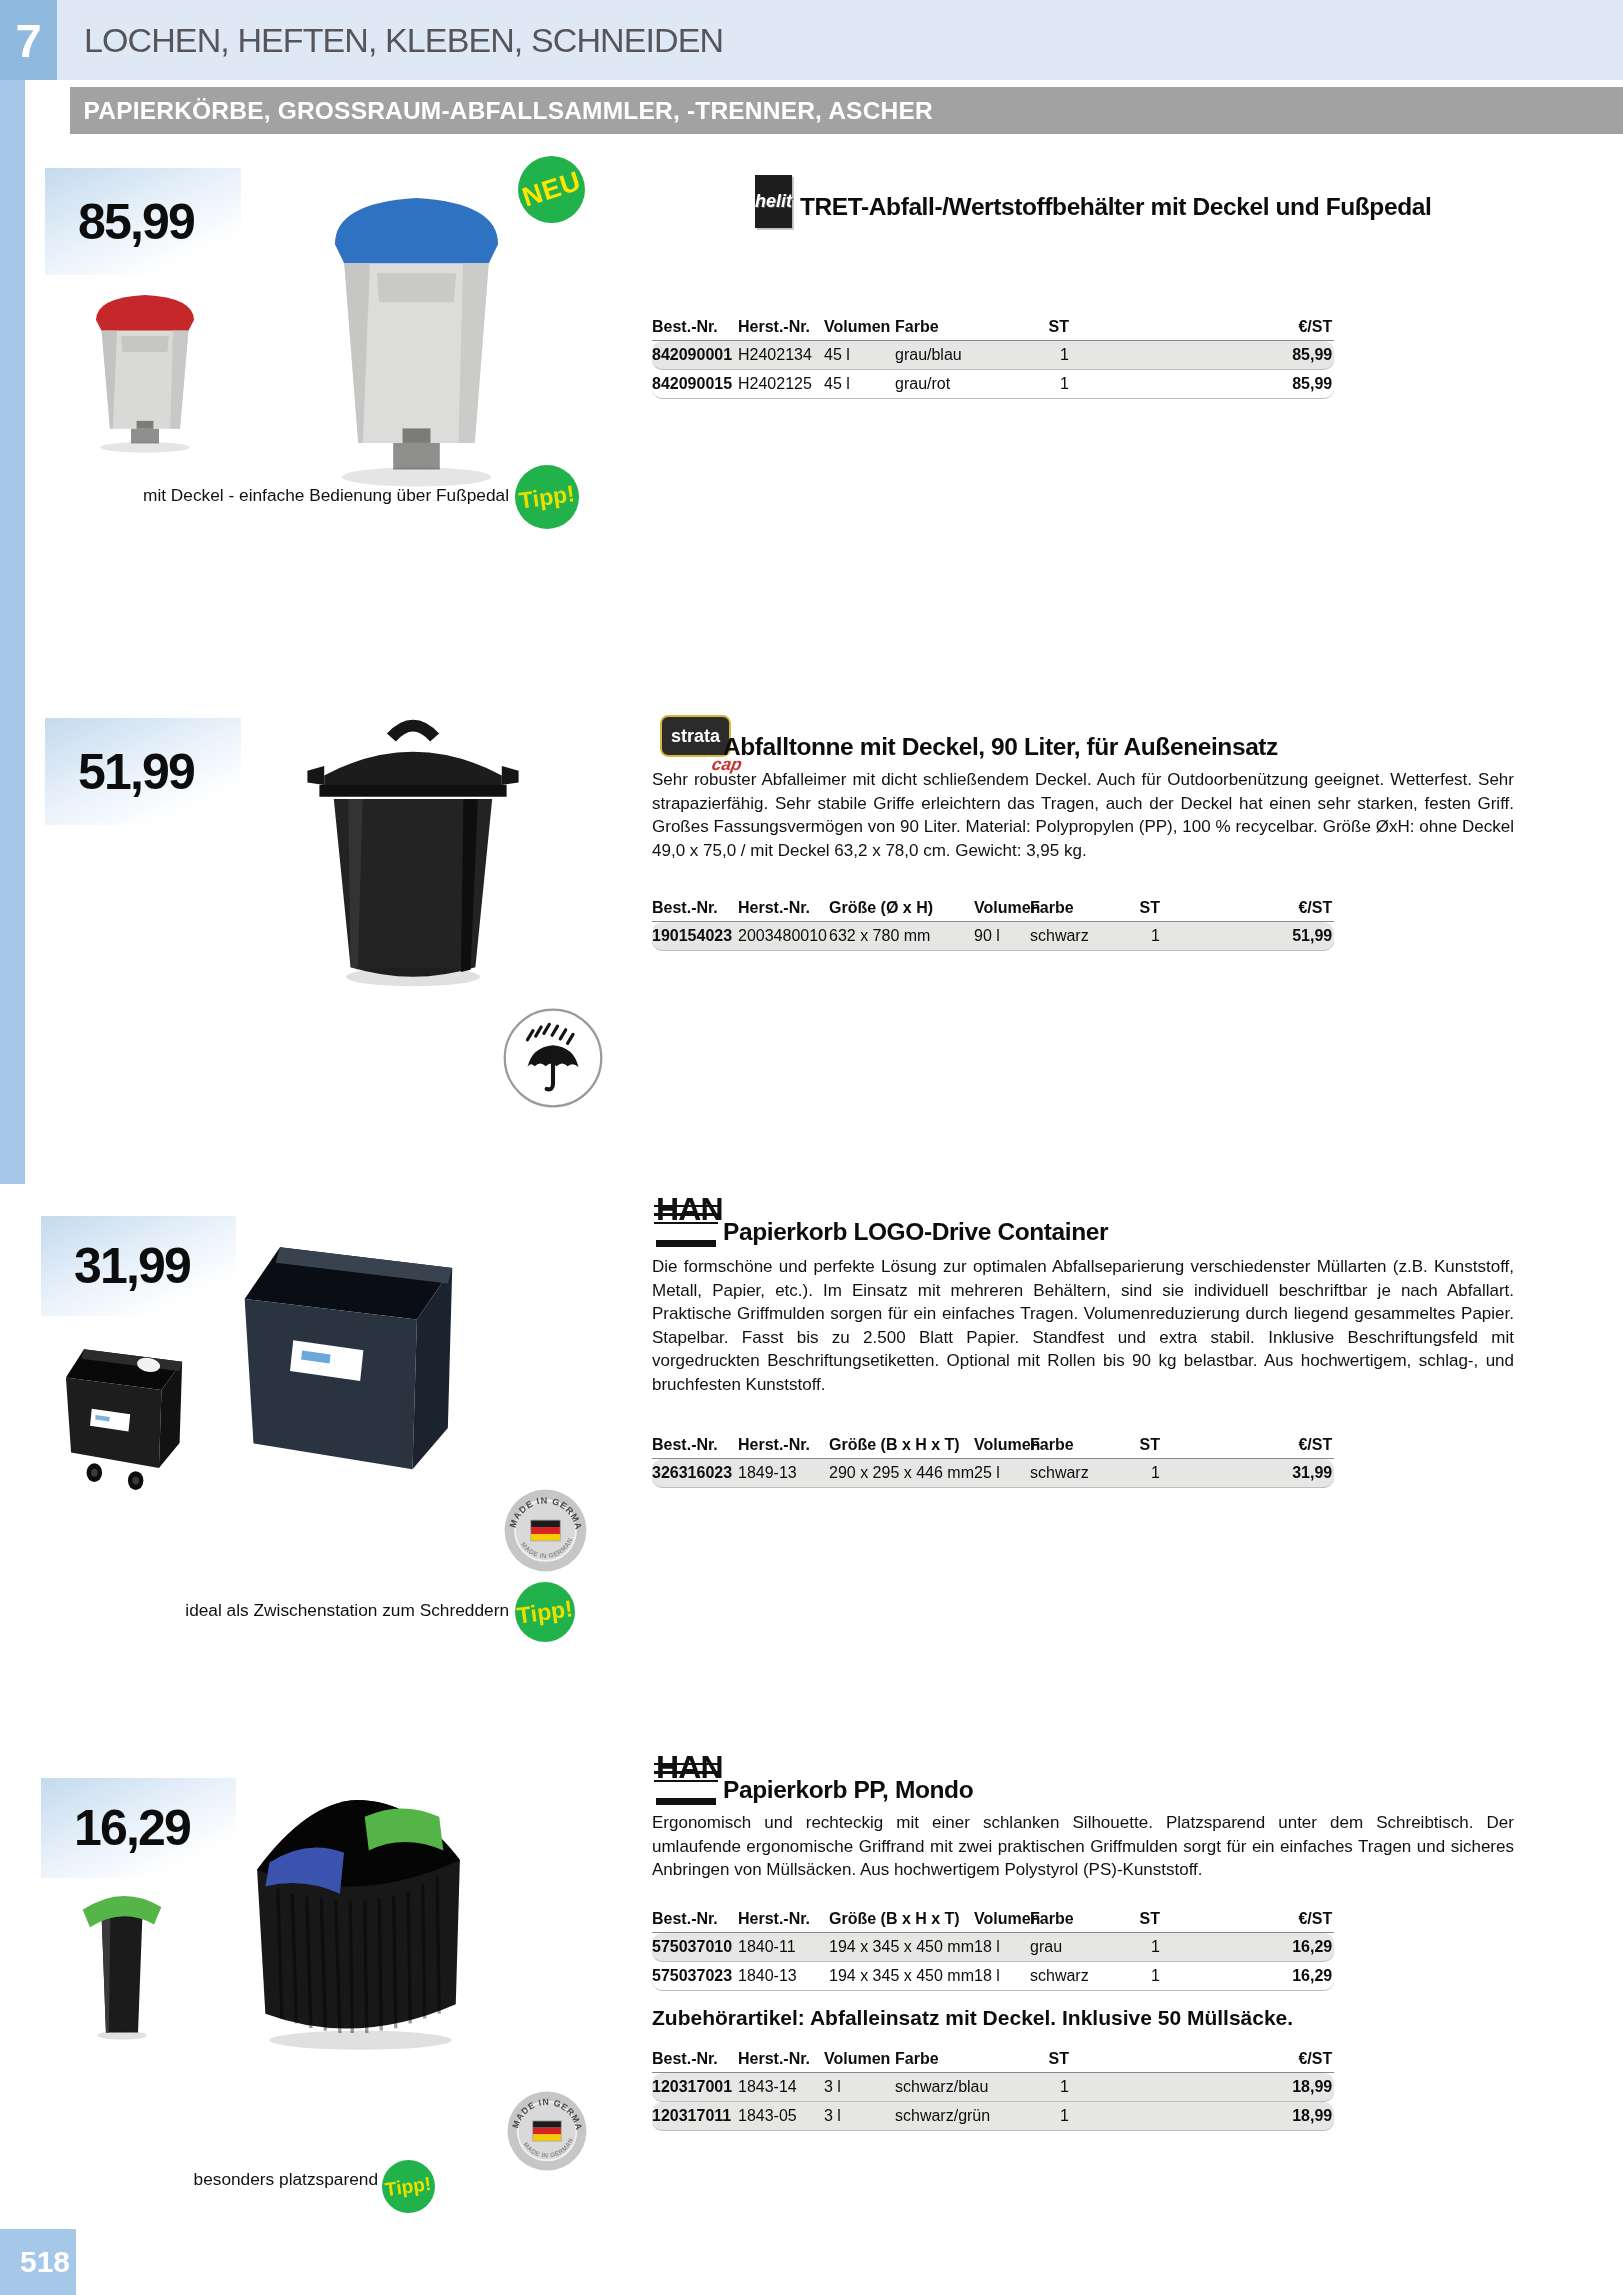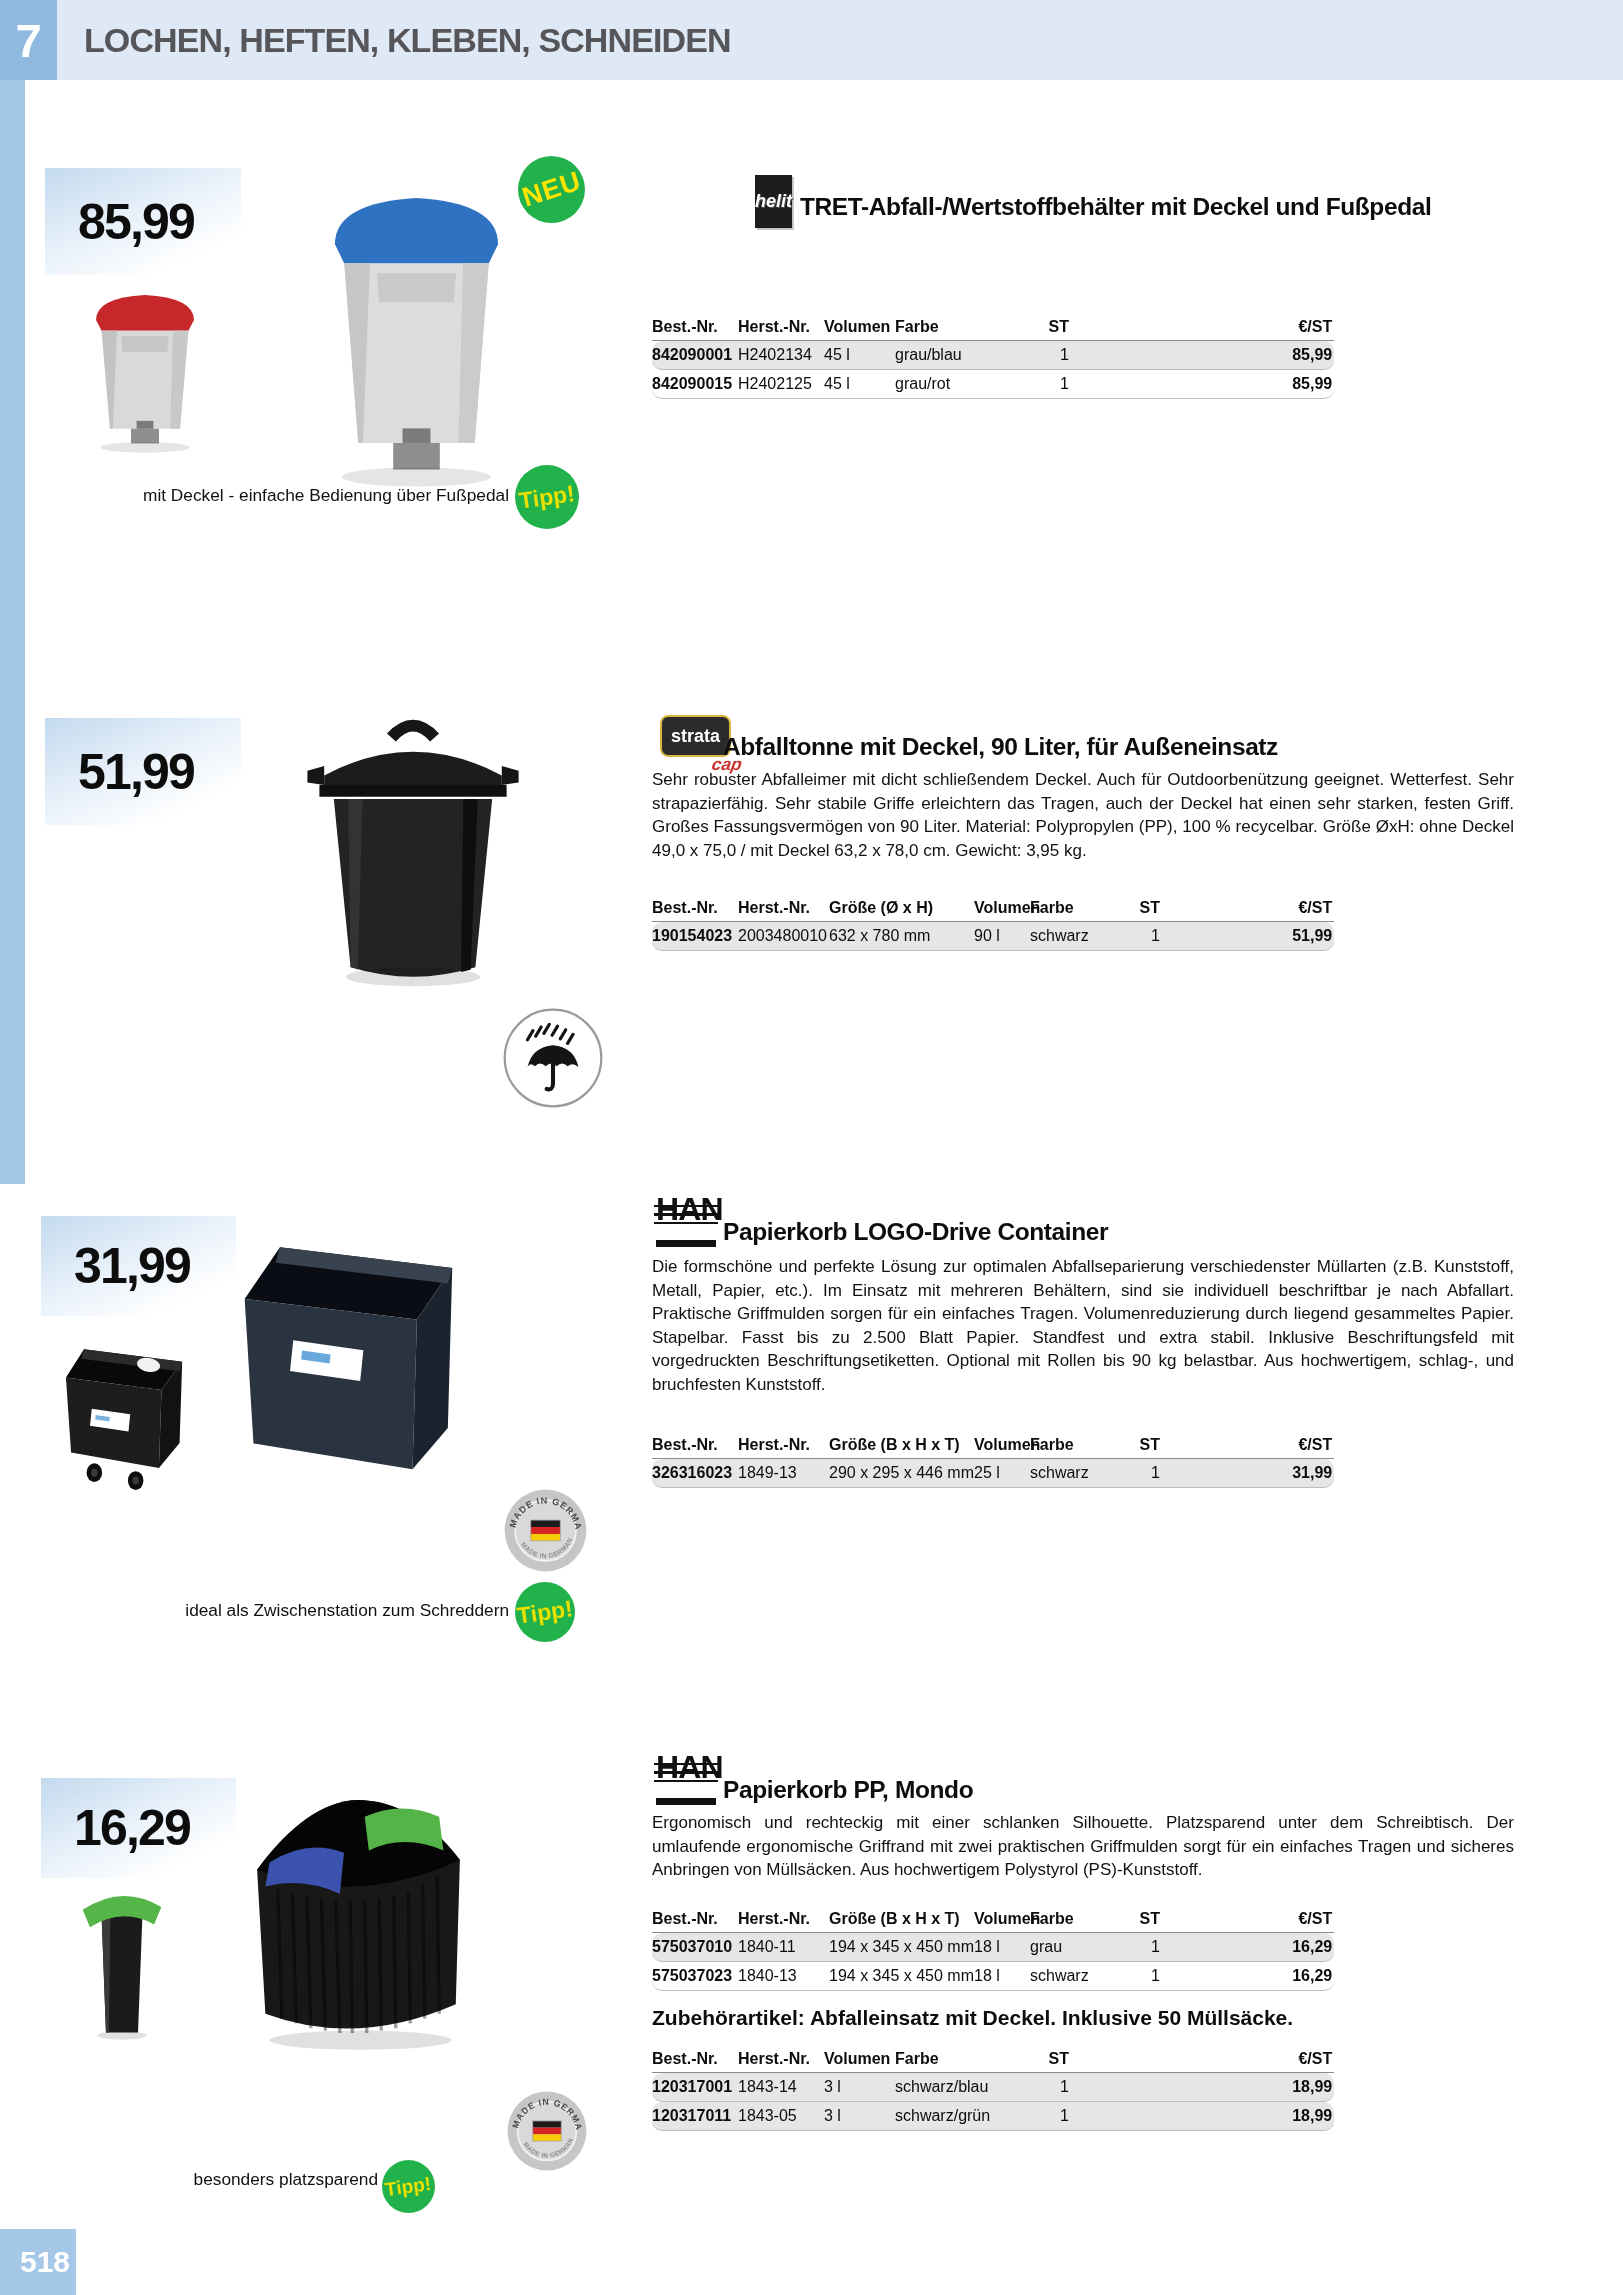--- a/index.html
+++ b/index.html
@@ -5,21 +5,21 @@
   html,body{margin:0;padding:0;background:#fff;}
   .page{position:relative;width:1624px;height:2296px;background:#ffffff;overflow:hidden;
         font-family:"Liberation Sans", sans-serif;color:#1a1a1a;}
 
   
   .band-blue{position:absolute;left:57px;top:0;width:1566px;height:80px;background:#dee9f5;}
   .chapter-tab{position:absolute;left:0;top:0;width:57px;height:80px;background:#8fb9df;
                display:flex;align-items:center;justify-content:center;
                color:#fff;font-size:47px;font-weight:bold;}
   .chapter-title{position:absolute;left:84px;top:0;height:80px;display:flex;align-items:center;
-                 font-size:34px;font-weight:700;color:#56565a;letter-spacing:-0.9px;}
+                 font-size:34px;font-weight:400;color:#56565a;letter-spacing:-0.9px;}
   .section-band{position:absolute;left:70px;top:87px;width:1554px;height:47px;background:#a3a2a2;
                 display:flex;align-items:center;}
   .section-band span{margin-left:13.6px;color:#fff;font-size:24.5px;font-weight:bold;letter-spacing:0.2px;}
   .sidebar-strip{position:absolute;left:0;top:80px;width:24.5px;height:1104px;background:#a6c8e8;}
   .page-num-box{position:absolute;left:0;top:2229px;width:76px;height:66px;background:#a6c8e8;
                 display:flex;align-items:center;color:#fff;font-size:30px;font-weight:bold;}
   .page-num-box span{margin-left:20px;}
 
   
   .price-box{position:absolute;display:flex;align-items:center;
@@ -64,20 +64,23 @@
 </head>
 <body>
 
 <div class="page">
 
   <div class="band-blue"></div>
   <div class="chapter-tab">
     <span>7</span>
   </div>
   <div class="chapter-title">LOCHEN, HEFTEN, KLEBEN, SCHNEIDEN</div>
+  <div class="section-band">
+    <span>PAPIERKÖRBE, GROSSRAUM-ABFALLSAMMLER, -TRENNER, ASCHER</span>
+  </div>
   <div class="sidebar-strip"></div>
   <div class="page-num-box">
     <span>518</span>
   </div>
 
   <div class="price-box" style="left:45px;top:168px;width:196px;height:107px;">
     <span>85,99</span>
   </div>
 
   <svg class="art" style="left:75px;top:279px;" width="140" height="175" viewBox="0 0 100 132" preserveAspectRatio="none">

